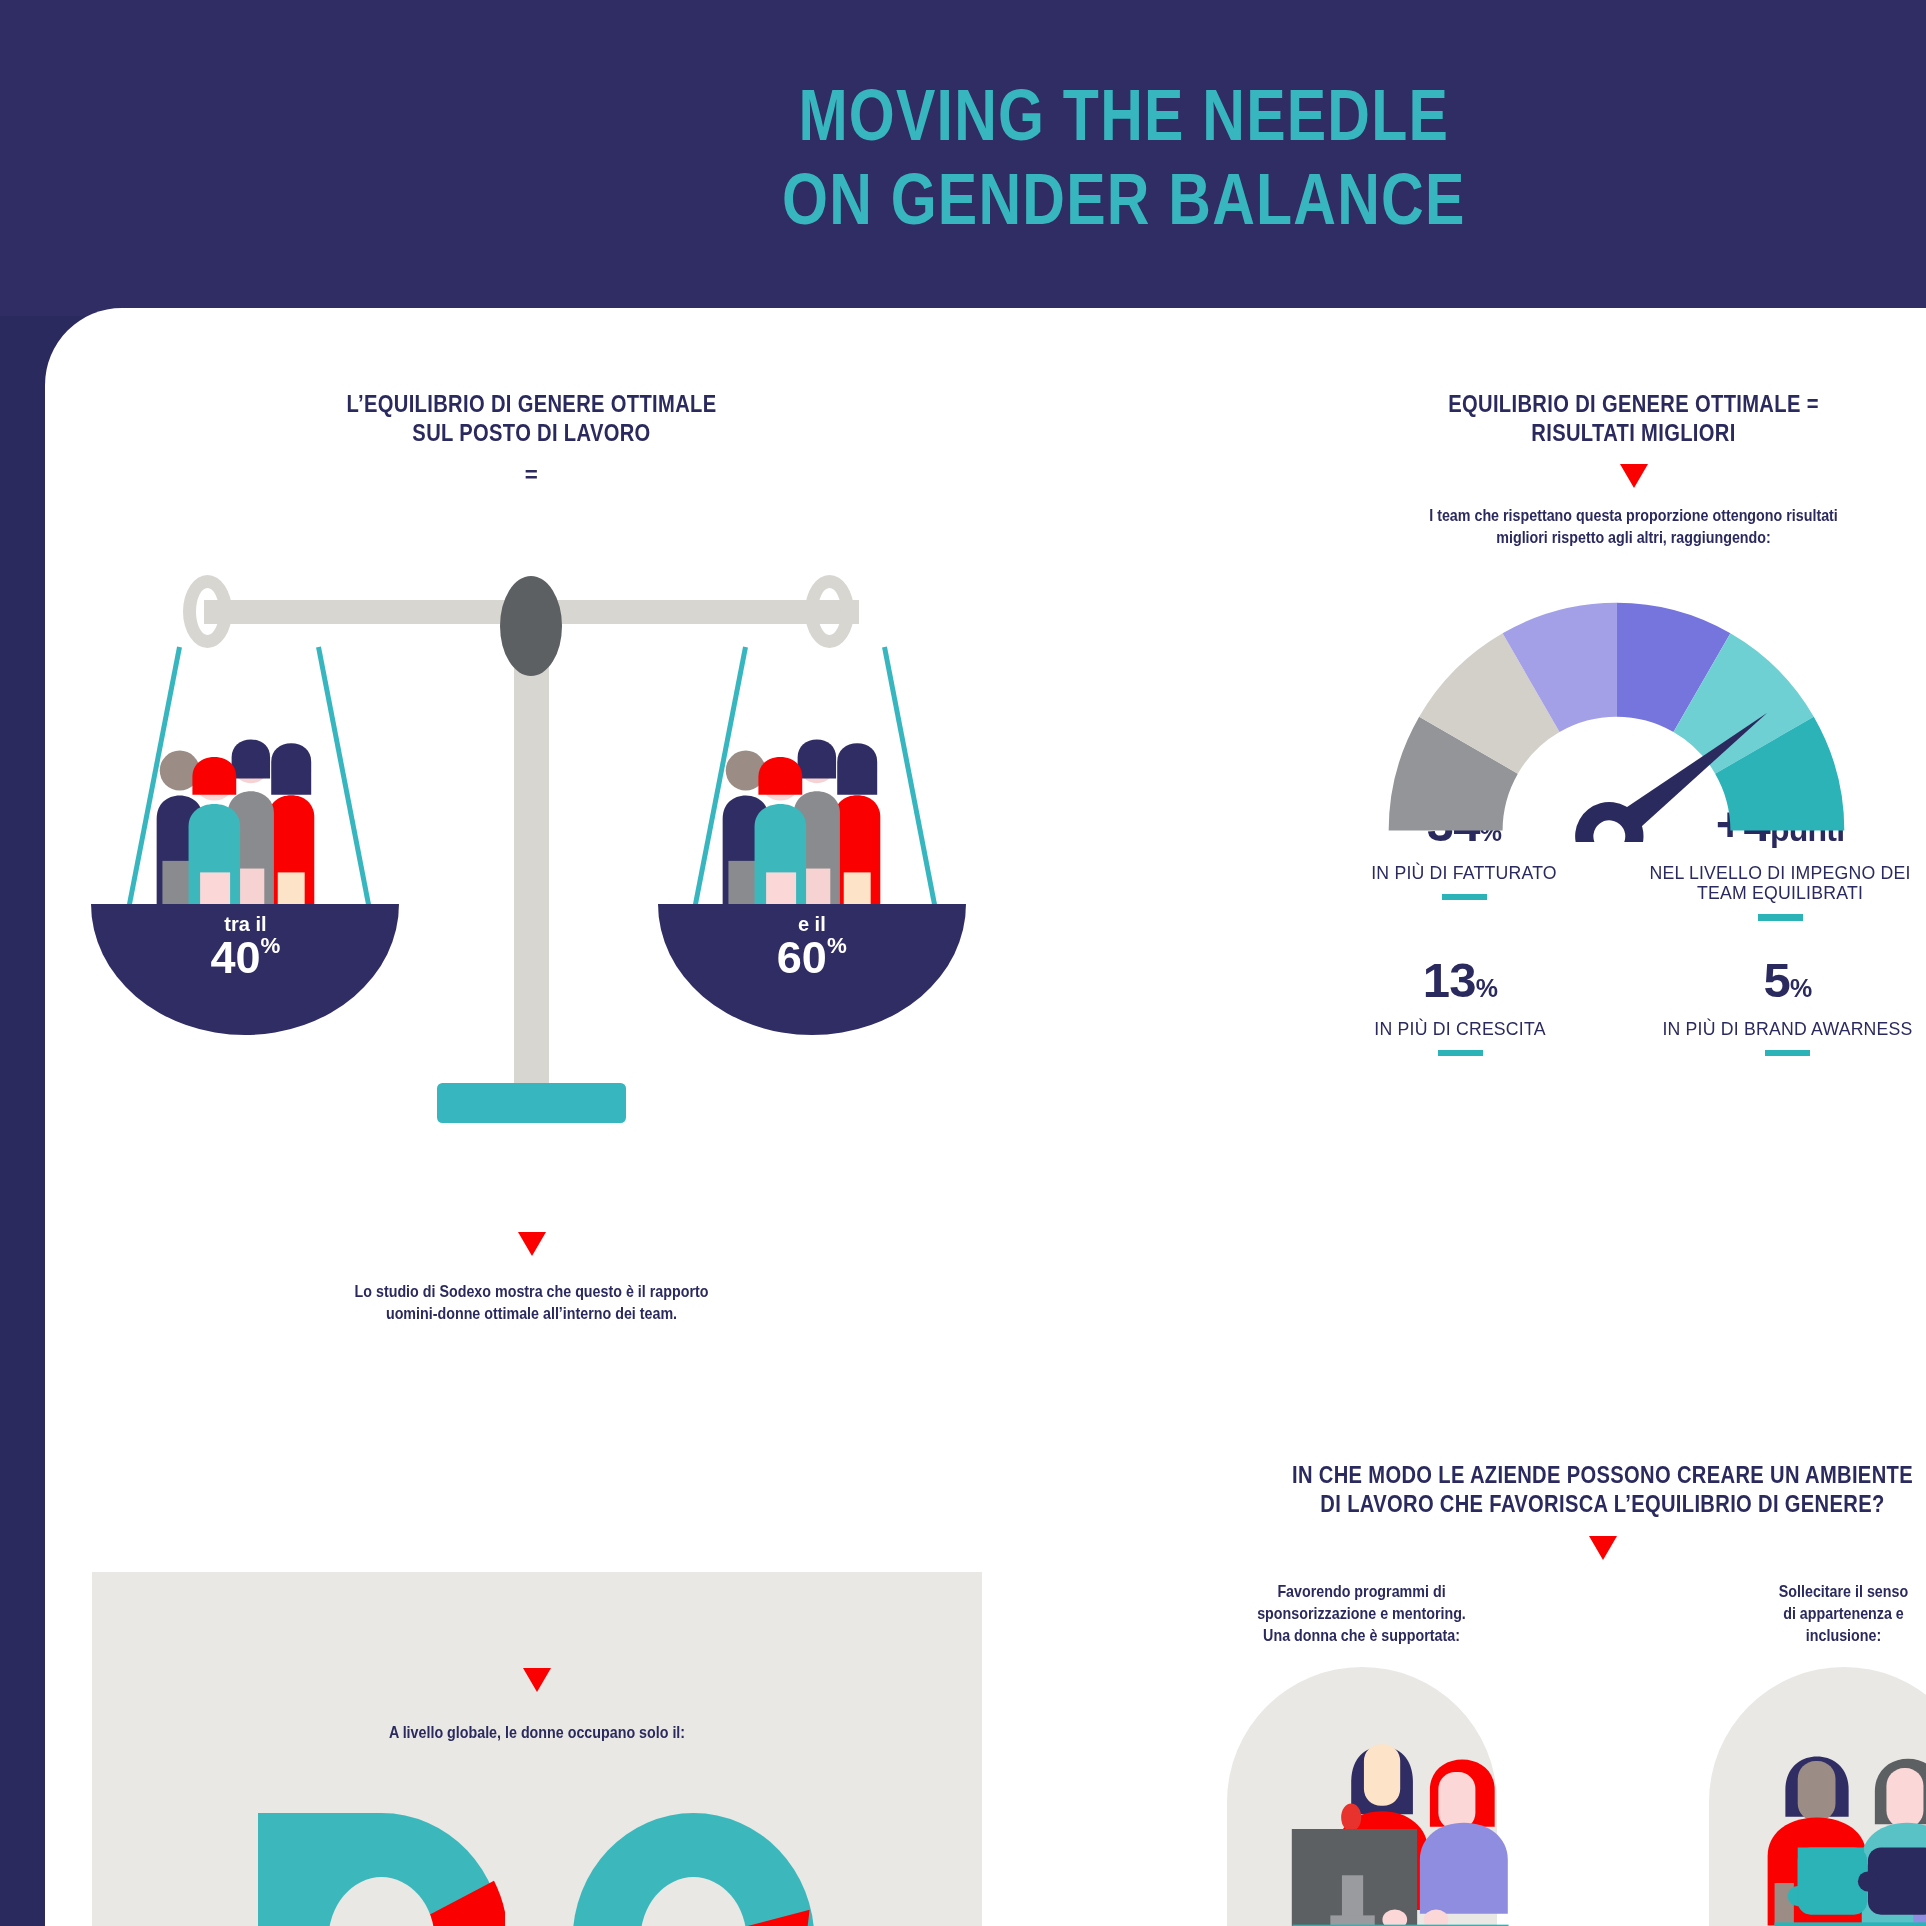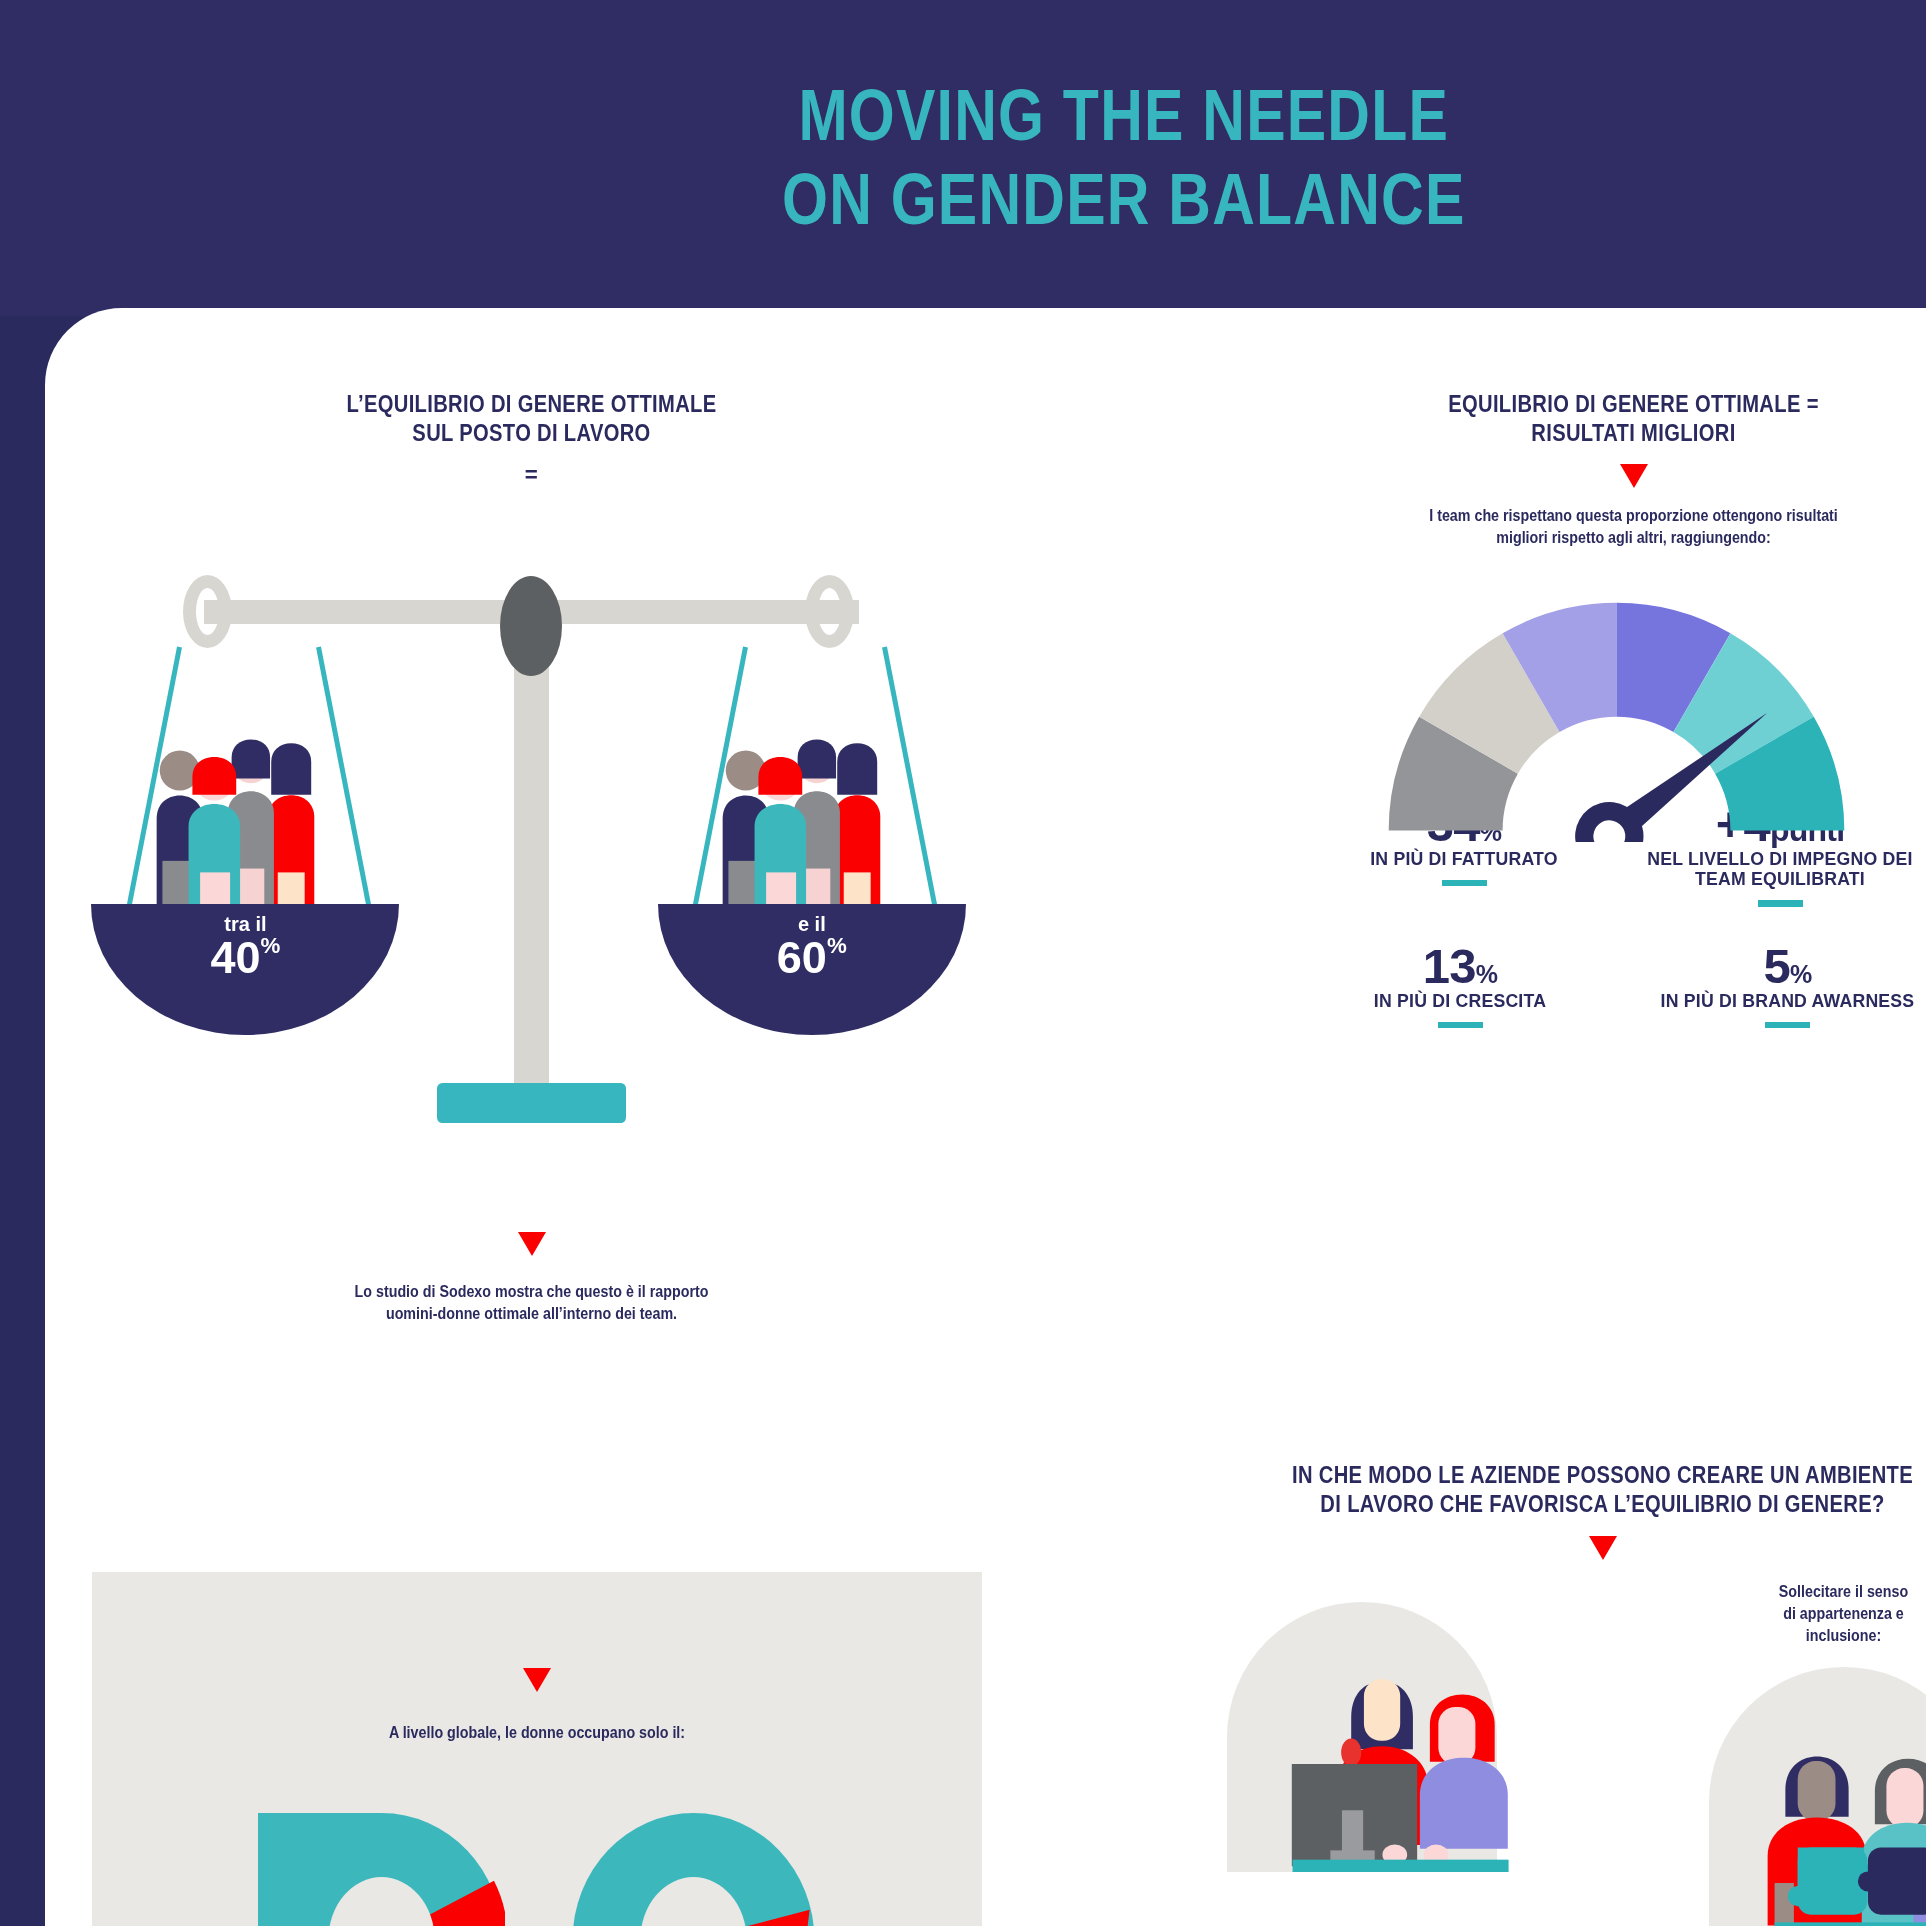--- a/index.html
+++ b/index.html
@@ -82,22 +82,22 @@
   
   #right-col{position:absolute;left:1079px;top:389px;width:1109px;}
   #gauge-wrap{position:relative;width:1109px;height:216px;margin-top:31px;}
   #gauge{position:absolute;left:285px;top:0;width:505px;height:262px;}
   .stat-row{display:flex;justify-content:center;align-items:flex-start;}
   .stat{display:flex;flex-direction:column;align-items:center;}
   .stat-num{font-weight:bold;font-size:49px;line-height:.98;letter-spacing:-0.8px;}
   .stat-num .pct{font-size:25px;}
   .stat-num .pts{font-size:32px;font-weight:bold;}
   .stat-cap{
-    font-size:17.7px;font-weight:bold;line-height:1.16;text-align:center;
-    margin-top:1px;letter-spacing:0.2px;
+    font-size:17.7px;font-weight:normal;line-height:1.16;text-align:center;
+    margin-top:15px;letter-spacing:0.2px;
   }
   .stat-rule{width:45px;height:6.2px;background:#2bb3b8;margin-top:10.8px;}
   
   #gray-panel{
     position:absolute;left:92px;top:1572px;width:890px;height:821px;
     background:#e9e8e4;
   }
   .donut{position:relative;width:247px;height:254px;}
   
   #bottom-right{position:absolute;left:1071px;top:1460px;width:1063px;}
@@ -311,20 +311,25 @@
 <div id="bottom-right">
   <div class="sect-title">
     <span class="cond">IN CHE MODO LE AZIENDE POSSONO CREARE UN AMBIENTE</span>
     <span class="cond">DI LAVORO CHE FAVORISCA L’EQUILIBRIO DI GENERE?</span>
   </div>
   <div class="arrow-down" style="margin-top:17px;"></div>
 
   <div style="display:flex;justify-content:center;gap:27px;margin-top:21.6px;">
 
     <div style="width:455px;">
+      <div class="body-txt">
+        <span class="cond">Favorendo programmi di</span>
+        <span class="cond">sponsorizzazione e mentoring.</span>
+        <span class="cond">Una donna che è supportata:</span>
+      </div>
       <div class="illus-wrap" style="margin-top:21px;">
         <div class="illus-bg"></div>
         <svg viewBox="0 0 840 700" style="position:absolute;left:0;top:0;width:324px;height:270px;">
           <g>
               <path d="M392 298c0-58 33-92 80-92s80 34 80 92v84h-160z" fill="#2f2d63"></path>
               <rect x="425" y="200" width="94" height="160" rx="44" fill="#fde3c7"></rect>
               <path d="M352 480c0-66 54-106 120-106s120 40 120 106v150H352z" fill="#fa0000"></path>
               <ellipse cx="392" cy="390" rx="26" ry="36" fill="#e8322d"></ellipse>
             </g>
           <g>

